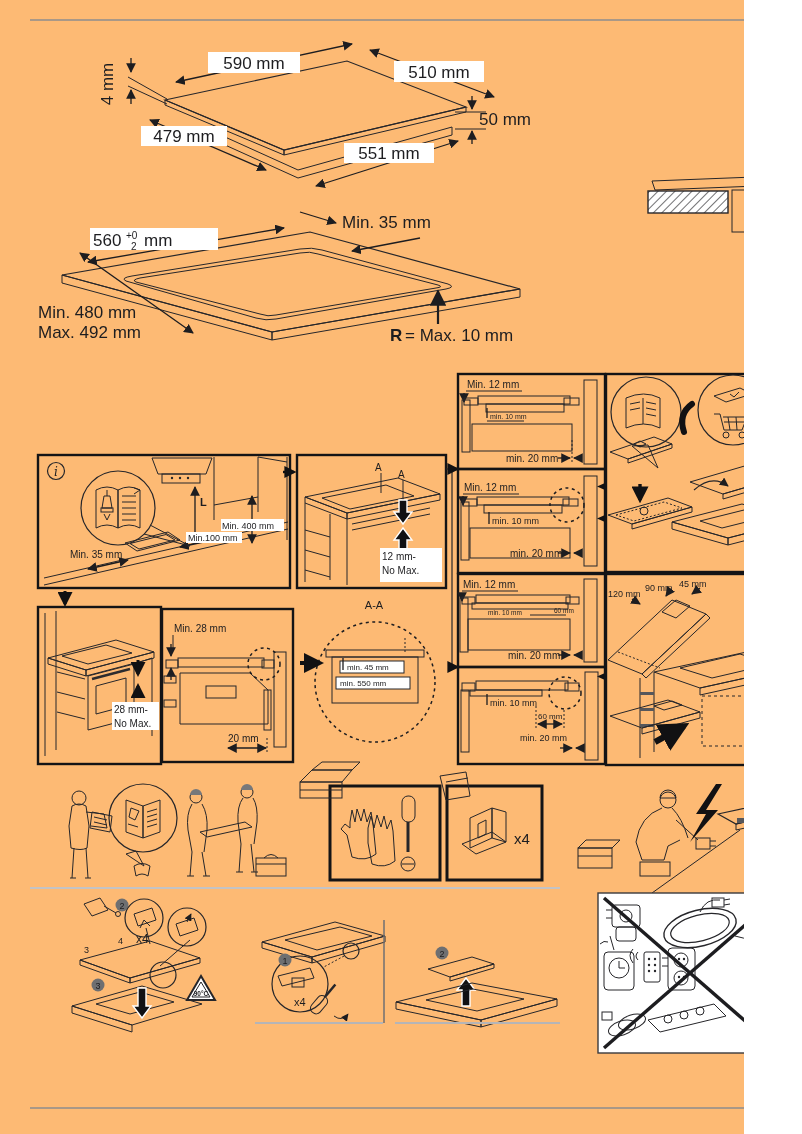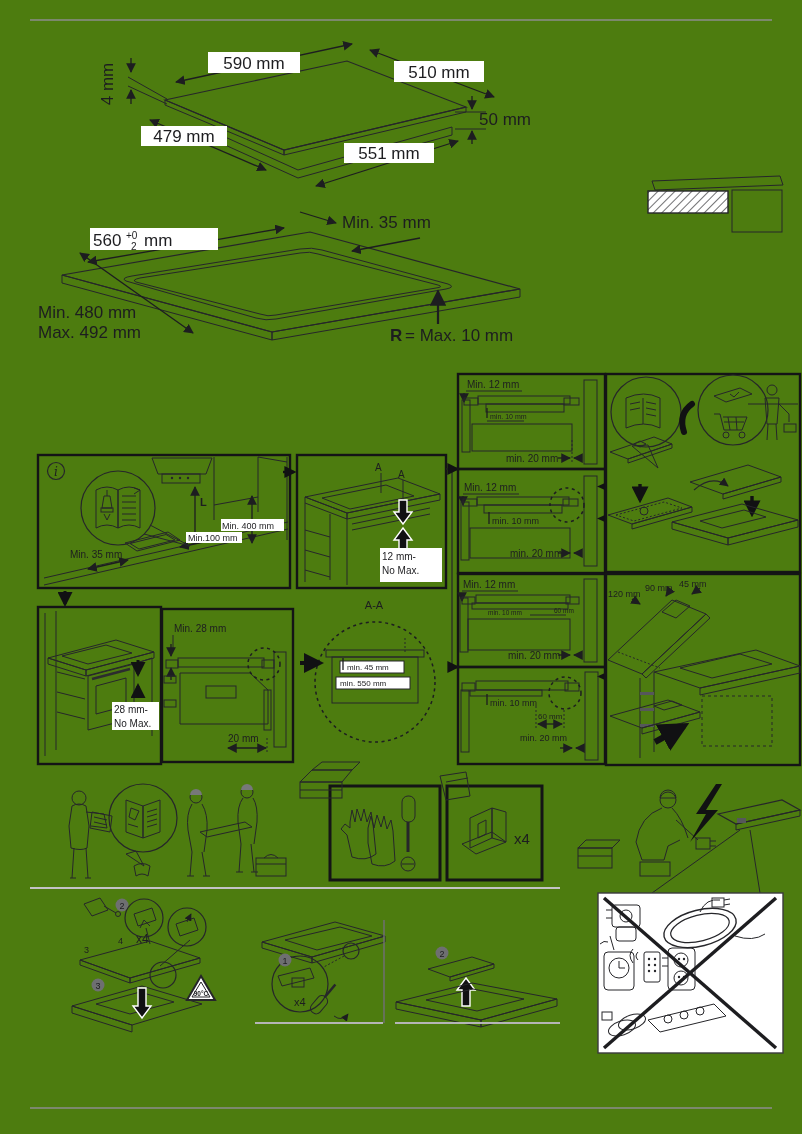--- a/index.html
+++ b/index.html
@@ -1,16 +1,16 @@
 <!DOCTYPE html>
 <html><head>
 <meta charset="utf-8">
 <style>
   html,body{margin:0;padding:0;background:#ffffff;}
-  .page{position:relative;width:802px;height:1134px;background:#4d7c0f;overflow:hidden;
+  .page{position:relative;width:744px;height:1134px;background:#fdba74;overflow:hidden;
         font-family:"Liberation Sans",sans-serif;}
   svg{position:absolute;left:0;top:0;}
   text{fill:#1d1d20;font-family:"Liberation Sans",sans-serif;}
   .t17{font-size:17px;} .t15{font-size:15px;} .t12{font-size:12px;} .t11{font-size:11px;}
   .t10{font-size:10px;} .t9{font-size:9px;} .t8{font-size:8px;} .t7{font-size:7px;} .t6{font-size:6.5px;}
   .b{font-weight:bold;}
   .ln{stroke:#26262a;fill:none;stroke-width:1.2;}
   .lnt{stroke:#26262a;fill:none;stroke-width:1;}
   .dim{stroke:#1d1d20;fill:none;stroke-width:1.3;}
   .frame{fill:none;stroke:#141416;stroke-width:2.4;}

